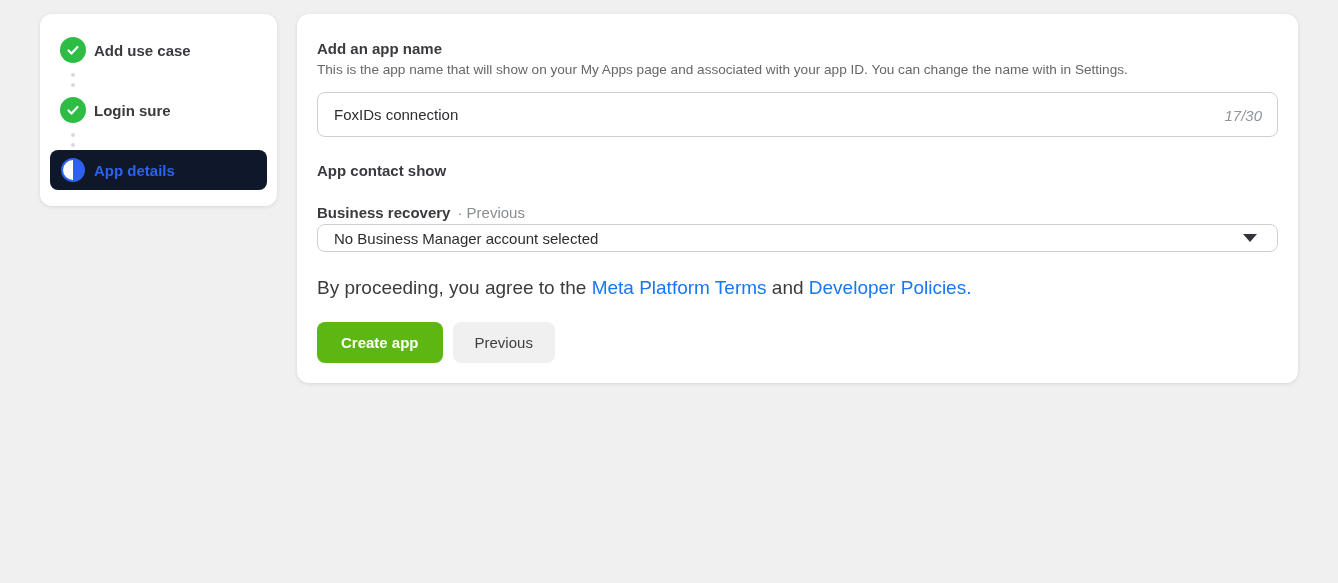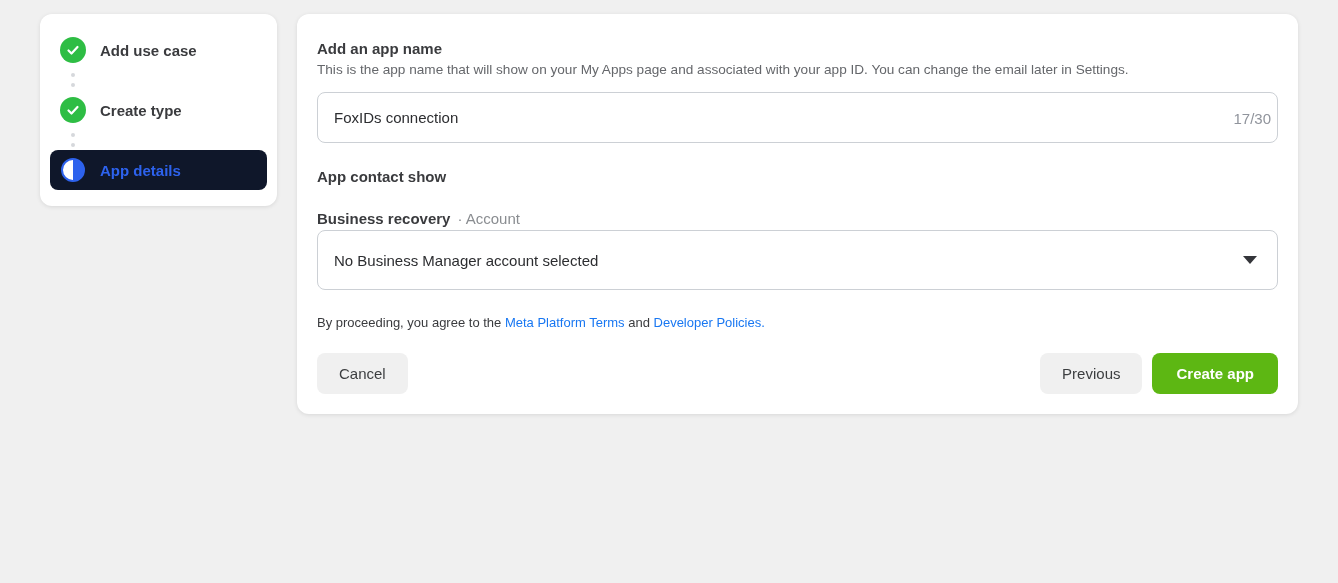--- a/index.html
+++ b/index.html
@@ -24,21 +24,21 @@
   .stepper-card {
     width: 237px;
     background: #fff;
     border-radius: 12px;
     box-shadow: 0 1px 4px rgba(0,0,0,.10);
     padding: 16px 10px 16px 10px;
   }
   .step-row {
     display: flex;
     align-items: center;
-    gap: 14px;
+    gap: 8px;
     padding: 7px 10px;
     border-radius: 8px;
     cursor: pointer;
   }
   .step-row.active { background: #0f172a; }
   .step-label { font-size: 15px; font-weight: 700; color: #3a3b3e; }
   .step-row.active .step-label { color: #2d62ed; }
   .check-circle {
     width: 26px; height: 26px; border-radius: 50%;
     background: #2ebd44;
@@ -75,55 +75,56 @@
   .field-desc {
     font-size: 13.6px;
     line-height: 1.5;
     color: #65676b;
     margin-bottom: 12px;
     max-width: 960px;
   }
   .input-wrap { position: relative; }
   .text-input {
     width: 100%;
-    height: 51px;
+    height: 45px;
     border: 1px solid #ccd0d5;
     border-radius: 8px;
     padding: 0 110px 0 16px;
     font-size: 15px;
     color: #2c2d30;
     font-family: "Liberation Sans", "DejaVu Sans", sans-serif;
     outline: none;
     background: #fff;
   }
   .text-input.no-counter { padding-right: 16px; }
   .char-counter {
-    position: absolute; right: 7px; top: 50%;
+    position: absolute; right: 16px; top: 50%;
     transform: translateY(-50%);
     font-size: 15px; color: #90949c;
     pointer-events: none;
+    font-style: italic;
   }
   .select-box {
-    height: 60px;
+    height: 28px;
     border: 1px solid #ccd0d5;
     border-radius: 8px;
     padding: 0 16px;
     display: flex; align-items: center; justify-content: space-between;
     font-size: 15px; color: #2c2d30;
     cursor: pointer;
     background: #fff;
   }
   .caret-down {
     width: 0; height: 0;
     border-left: 7px solid transparent;
     border-right: 7px solid transparent;
     border-top: 8px solid #34353a;
     margin-right: 4px;
   }
-  .terms-line { font-size: 13px; color: #3a3b3e; margin: 2px 0 23px 0; }
+  .terms-line { font-size: 19px; color: #3a3b3e; margin: 2px 0 23px 0; }
   .terms-line a { color: #1877f2; text-decoration: none; cursor: pointer; }
 
   .footer-row { display: flex; align-items: center; justify-content: space-between; }
   .btn {
     border: none;
     border-radius: 8px;
     font-size: 15px;
     font-family: "Liberation Sans", "DejaVu Sans", sans-serif;
     padding: 12px 22px;
     cursor: pointer;
@@ -154,72 +155,71 @@
         <span class="dot"></span>
           <span class="dot"></span>
       </div>
 
       <div class="step-row">
         <span class="check-circle">
           <svg width="16" height="16" viewBox="0 0 16 16">
               <path d="M3.5 8.5 L6.5 11.5 L12.5 5" fill="none" stroke="#ffffff" stroke-width="2.2" stroke-linecap="round" stroke-linejoin="round"></path>
             </svg>
         </span>
-        <span class="step-label">Create type</span>
+        <span class="step-label">Login sure</span>
       </div>
 
       <div class="connector">
         <span class="dot"></span>
           <span class="dot"></span>
       </div>
 
       <div class="step-row active">
         <span class="half-circle"></span>
         <span class="step-label">App details</span>
       </div>
 
     </div>
 
     <div class="main-card">
 
       <div class="field-section">
         <div class="field-label-row">
           <span class="field-label">Add an app name</span>
         </div>
-        <div class="field-desc">This is the app name that will show on your My Apps page and associated with your app ID. You can change the email later in Settings.</div>
+        <div class="field-desc">This is the app name that will show on your My Apps page and associated with your app ID. You can change the name with in Settings.</div>
         <div class="input-wrap">
           <input type="text" class="text-input" value="FoxIDs connection" style="">
           <span class="char-counter">17/30</span>
         </div>
       </div>
 
       <div class="field-section">
         <div class="field-label-row">
           <span class="field-label">App contact show</span>
         </div>
       </div>
 
       <div class="field-section">
         <div class="field-label-row">
           <span class="field-label">Business recovery</span>
-          <span class="optional-tag">· Account</span>
+          <span class="optional-tag">· Previous</span>
         </div>
         <div class="select-box">
           <span>No Business Manager account selected</span>
           <span class="caret-down"></span>
         </div>
       </div>
 
       <div class="terms-line">
         <span>By proceeding, you agree to the </span><a>Meta Platform Terms</a><span> and </span><a>Developer Policies.</a>
       </div>
 
       <div class="footer-row">
-        <button class="btn btn-gray">Cancel</button>
         <div class="footer-right">
+          <button class="btn btn-green">Create app</button>
           <button class="btn btn-gray">Previous</button>
-          <button class="btn btn-green">Create app</button>
         </div>
       </div>
 
     </div>
   </div>
 </div>
 
 </body></html>

